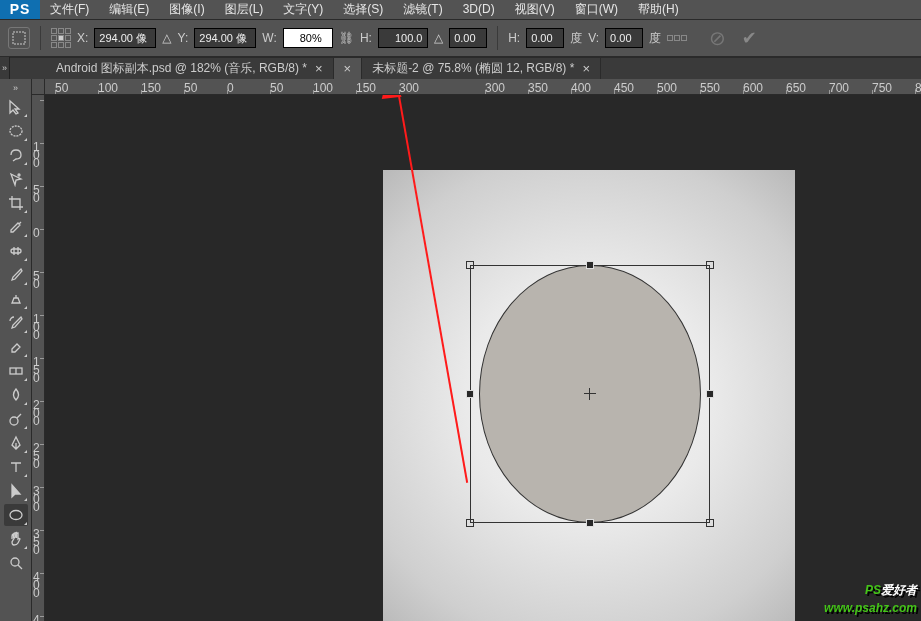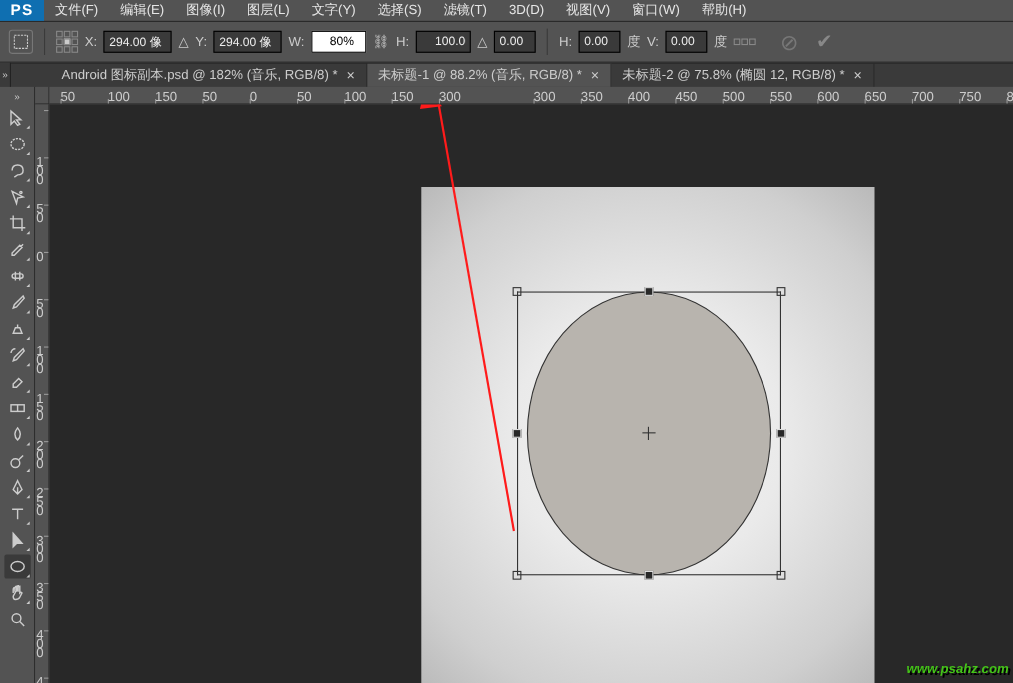--- a/index.html
+++ b/index.html
@@ -125,21 +125,20 @@
 </div>
 
 <div class="expand-strip">»</div>
 
 <div class="tabs">
   <div class="tab">
     <span>Android 图标副本.psd @ 182% (音乐, RGB/8) *</span>
     <span class="x">×</span>
   </div>
   <div class="tab active">
-    <span>未标题-1 @ 88.2% (音乐, RGB/8) *</span>
     <span class="x">×</span>
   </div>
   <div class="tab">
     <span>未标题-2 @ 75.8% (椭圆 12, RGB/8) *</span>
     <span class="x">×</span>
   </div>
 </div>
 
 <div class="toolbox">
   <div class="tbx-head">»</div>
@@ -428,14 +427,15 @@
     <div class="thandle open" style="left:-4px;bottom:-4px"></div>
     <div class="thandle" style="left:calc(50% - 4px);bottom:-4px"></div>
     <div class="thandle open" style="right:-4px;bottom:-4px"></div>
     <div class="refpoint"></div>
   </div>
   <div class="arrow-head"></div>
   <div class="arrow-line"></div>
 </div>
 
 <div class="watermark">
+  <div class="big"><span class="wm-green">PS</span><span class="wm-white">爱好者</span></div>
   <div class="small"><span class="wm-green">www.psahz.com</span></div>
 </div>
 
 </body></html>

